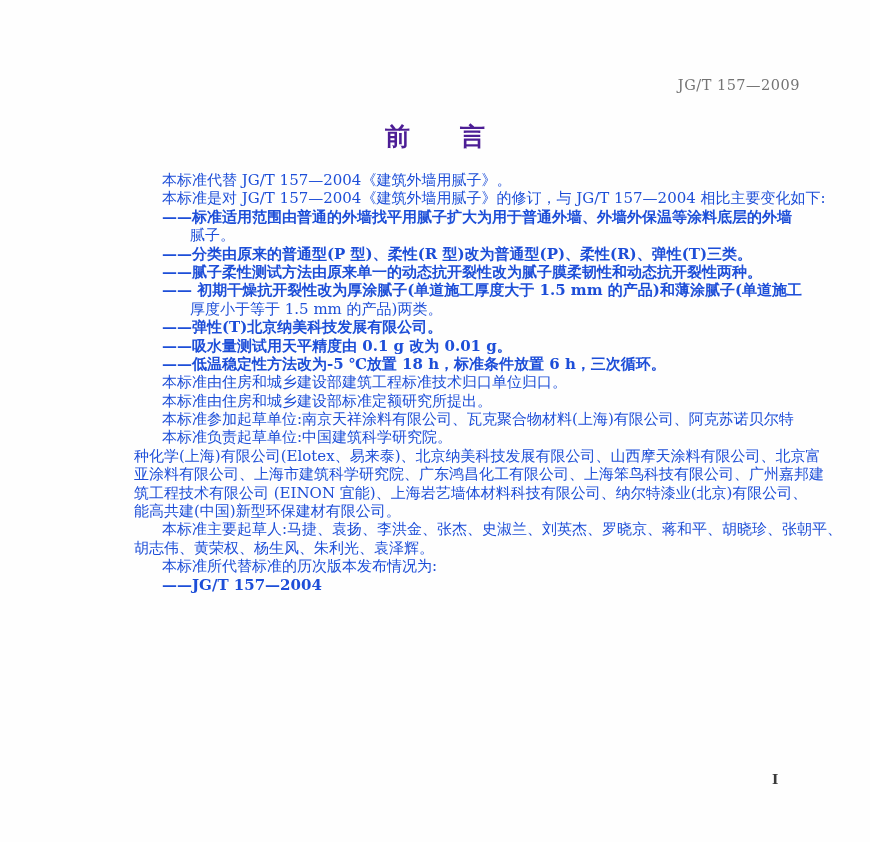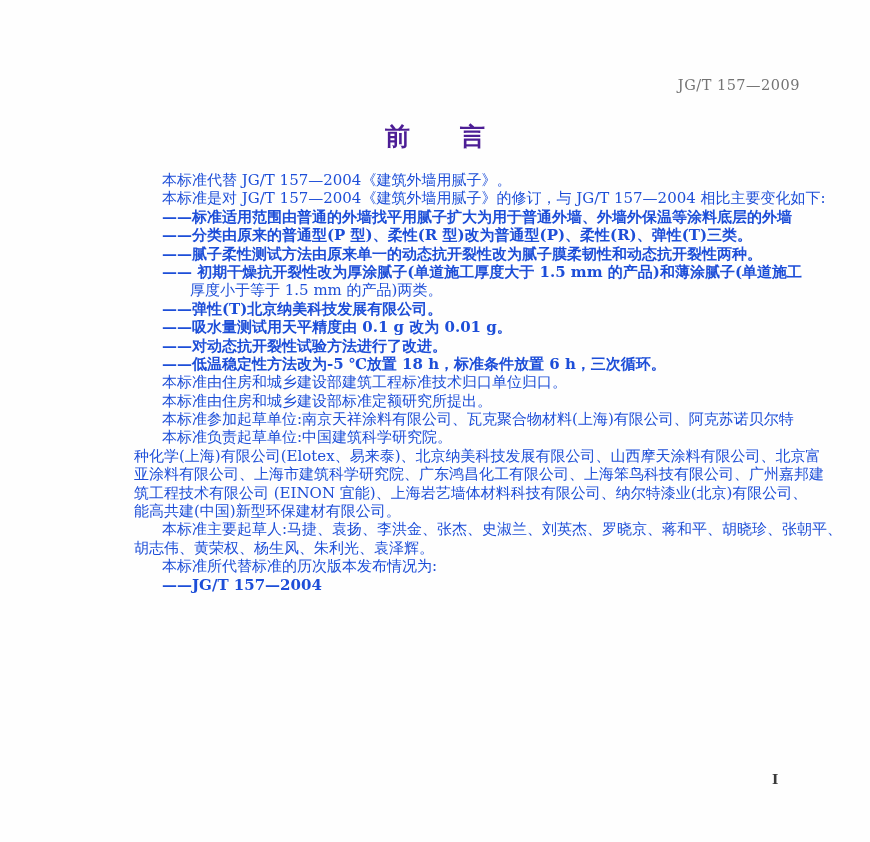--- a/index.html
+++ b/index.html
@@ -67,27 +67,27 @@
 
 <div class="doc-page">
   <div class="header-code">JG/T 157—2009</div>
 
   <div class="doc-title">前　　言</div>
 
   <div class="foreword">
       <div class="line para">本标准代替 JG/T 157—2004《建筑外墙用腻子》。</div>
       <div class="line para">本标准是对 JG/T 157—2004《建筑外墙用腻子》的修订，与 JG/T 157—2004 相比主要变化如下:</div>
       <div class="line dash">——标准适用范围由普通的外墙找平用腻子扩大为用于普通外墙、外墙外保温等涂料底层的外墙</div>
+      <div class="line dash-wrap">腻子。</div>
       <div class="line dash">——分类由原来的普通型(P 型)、柔性(R 型)改为普通型(P)、柔性(R)、弹性(T)三类。</div>
       <div class="line dash">——腻子柔性测试方法由原来单一的动态抗开裂性改为腻子膜柔韧性和动态抗开裂性两种。</div>
       <div class="line dash">—— 初期干燥抗开裂性改为厚涂腻子(单道施工厚度大于 1.5 mm 的产品)和薄涂腻子(单道施工</div>
       <div class="line dash-wrap">厚度小于等于 1.5 mm 的产品)两类。</div>
       <div class="line dash">——弹性(T)北京纳美科技发展有限公司。</div>
       <div class="line dash">——吸水量测试用天平精度由 0.1 g 改为 0.01 g。</div>
-      <div class="line dash">——对动态抗开裂性试验方法进行了改进。</div>
       <div class="line dash">——低温稳定性方法改为-5 ℃放置 18 h，标准条件放置 6 h，三次循环。</div>
       <div class="line para">本标准由住房和城乡建设部建筑工程标准技术归口单位归口。</div>
       <div class="line para">本标准由住房和城乡建设部标准定额研究所提出。</div>
       <div class="line para">本标准参加起草单位:南京天祥涂料有限公司、瓦克聚合物材料(上海)有限公司、阿克苏诺贝尔特</div>
       <div class="line para">本标准负责起草单位:中国建筑科学研究院。</div>
       <div class="line wrap">种化学(上海)有限公司(Elotex、易来泰)、北京纳美科技发展有限公司、山西摩天涂料有限公司、北京富</div>
       <div class="line wrap">亚涂料有限公司、上海市建筑科学研究院、广东鸿昌化工有限公司、上海笨鸟科技有限公司、广州嘉邦建</div>
       <div class="line wrap">筑工程技术有限公司 (EINON 宜能)、上海岩艺墙体材料科技有限公司、纳尔特漆业(北京)有限公司、</div>
       <div class="line wrap">能高共建(中国)新型环保建材有限公司。</div>
       <div class="line para">本标准主要起草人:马捷、袁扬、李洪金、张杰、史淑兰、刘英杰、罗晓京、蒋和平、胡晓珍、张朝平、</div>

